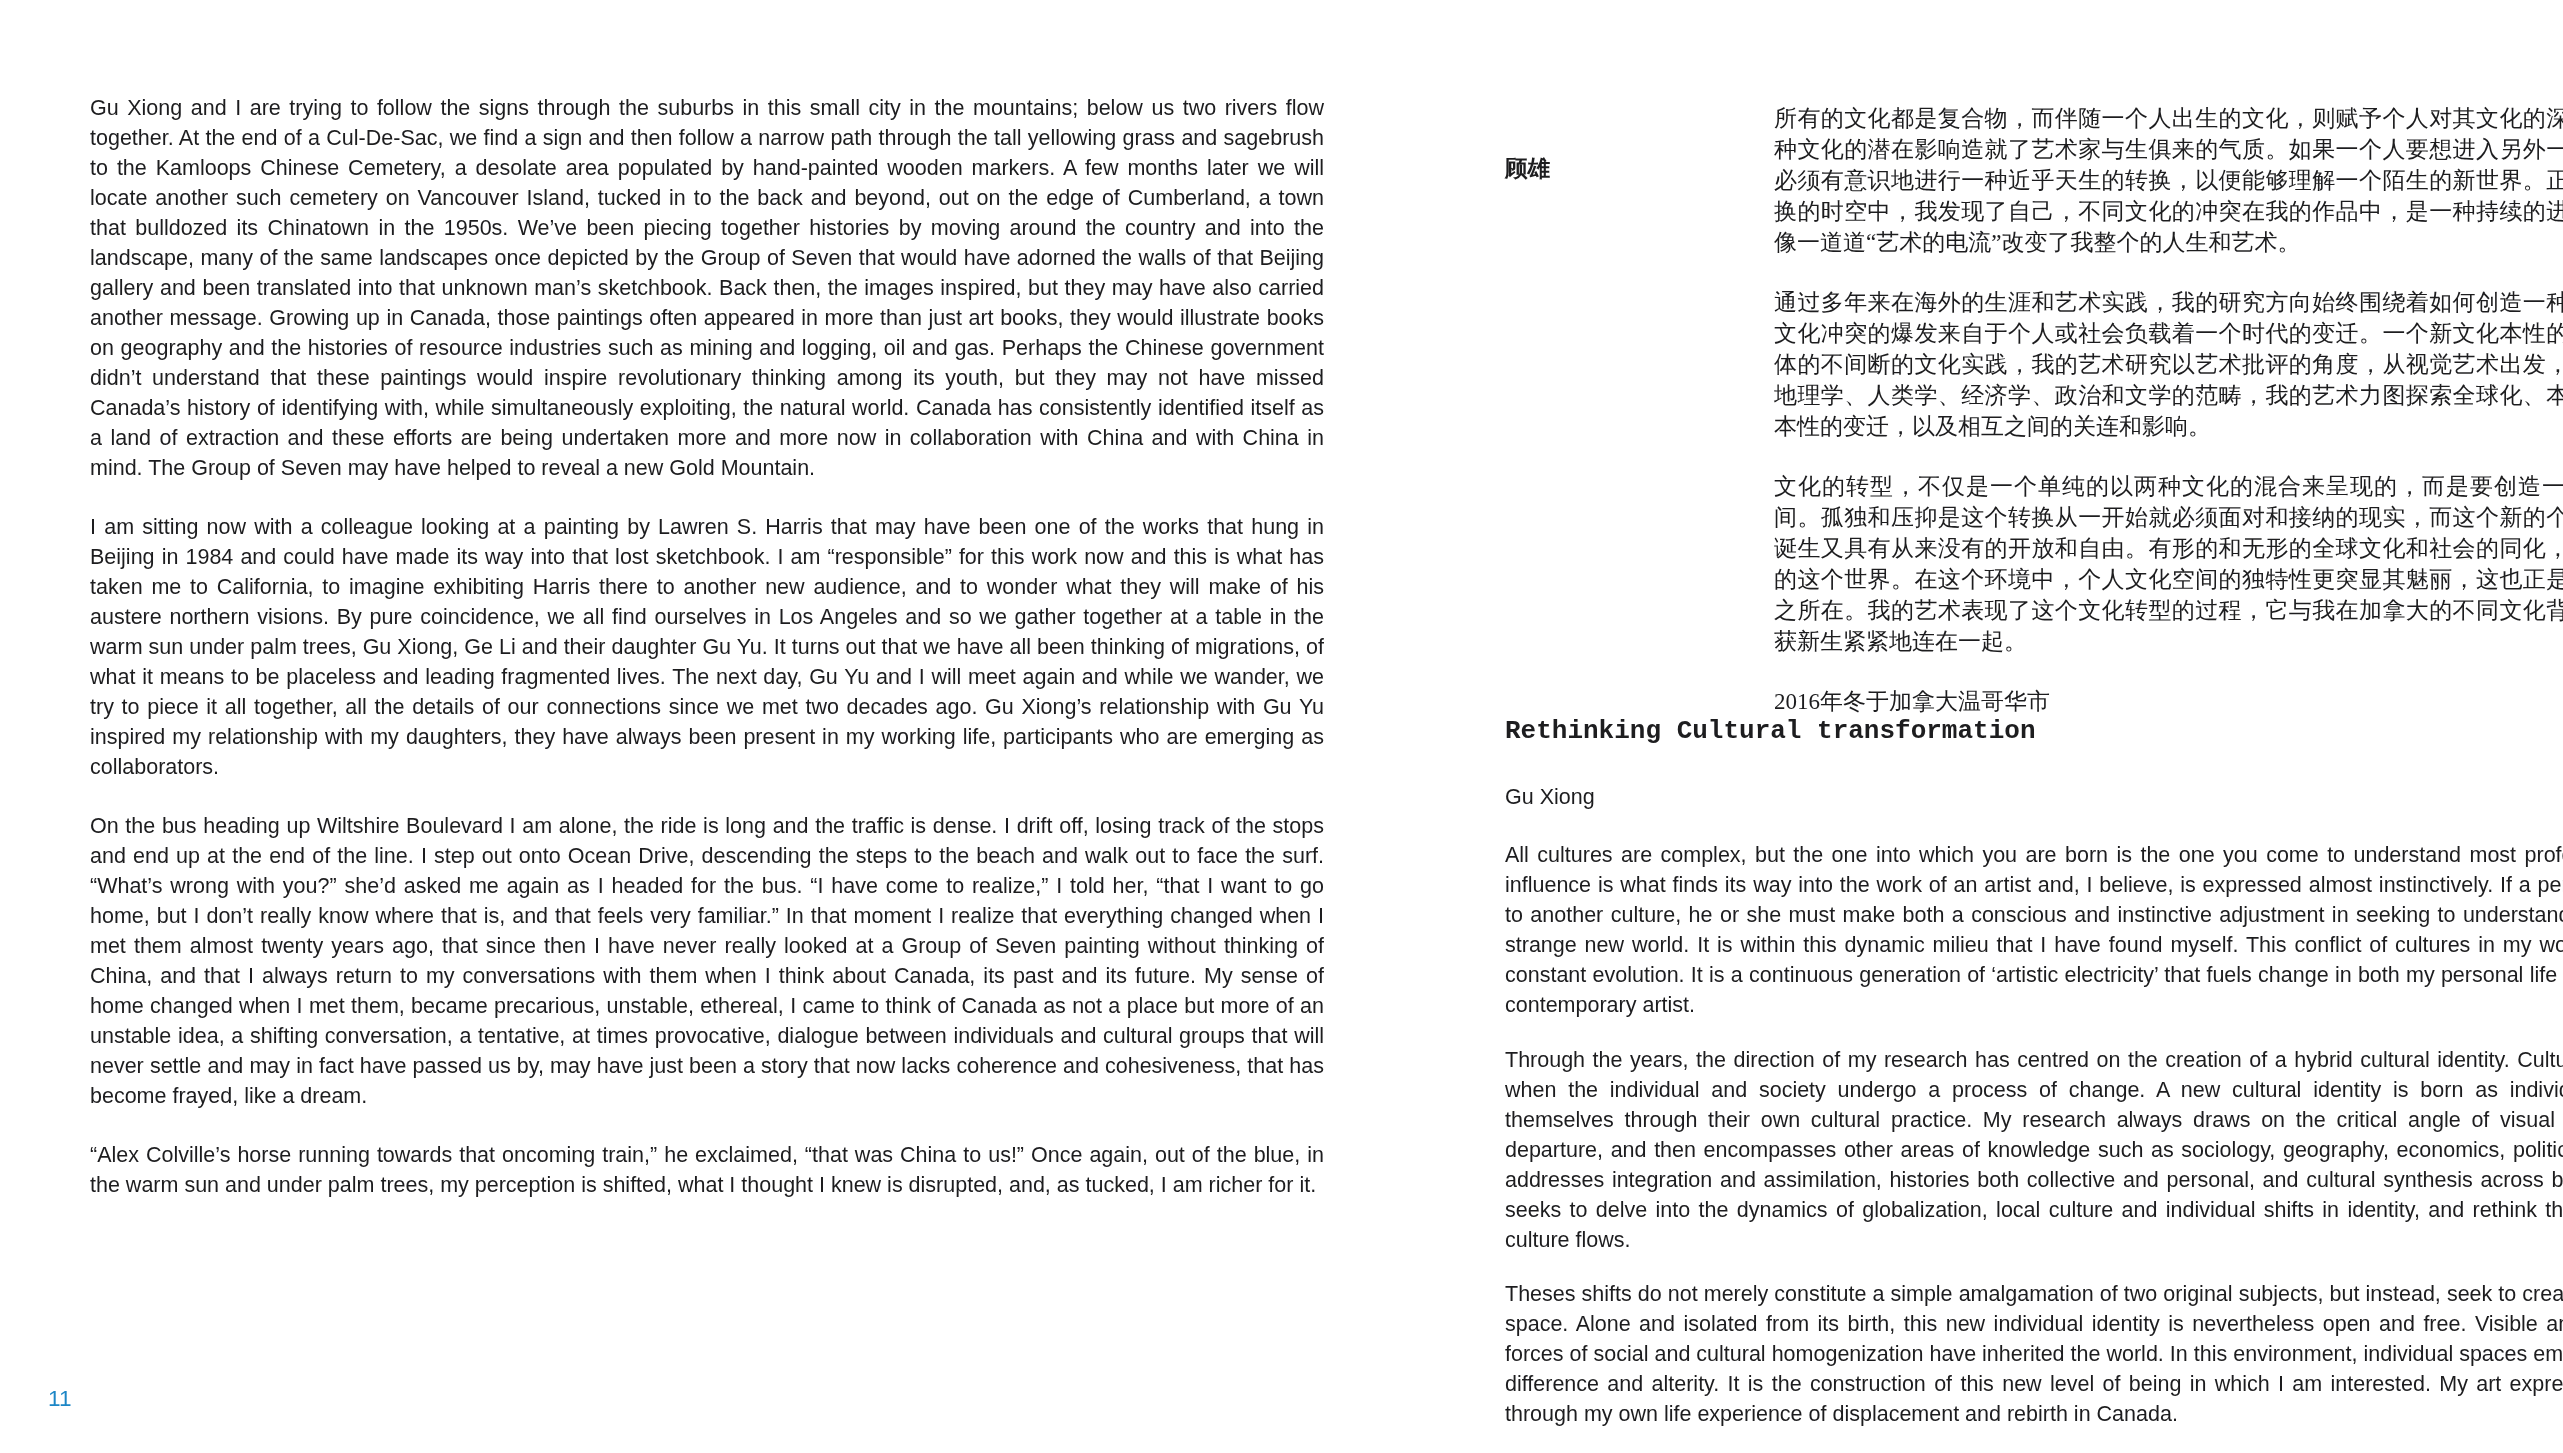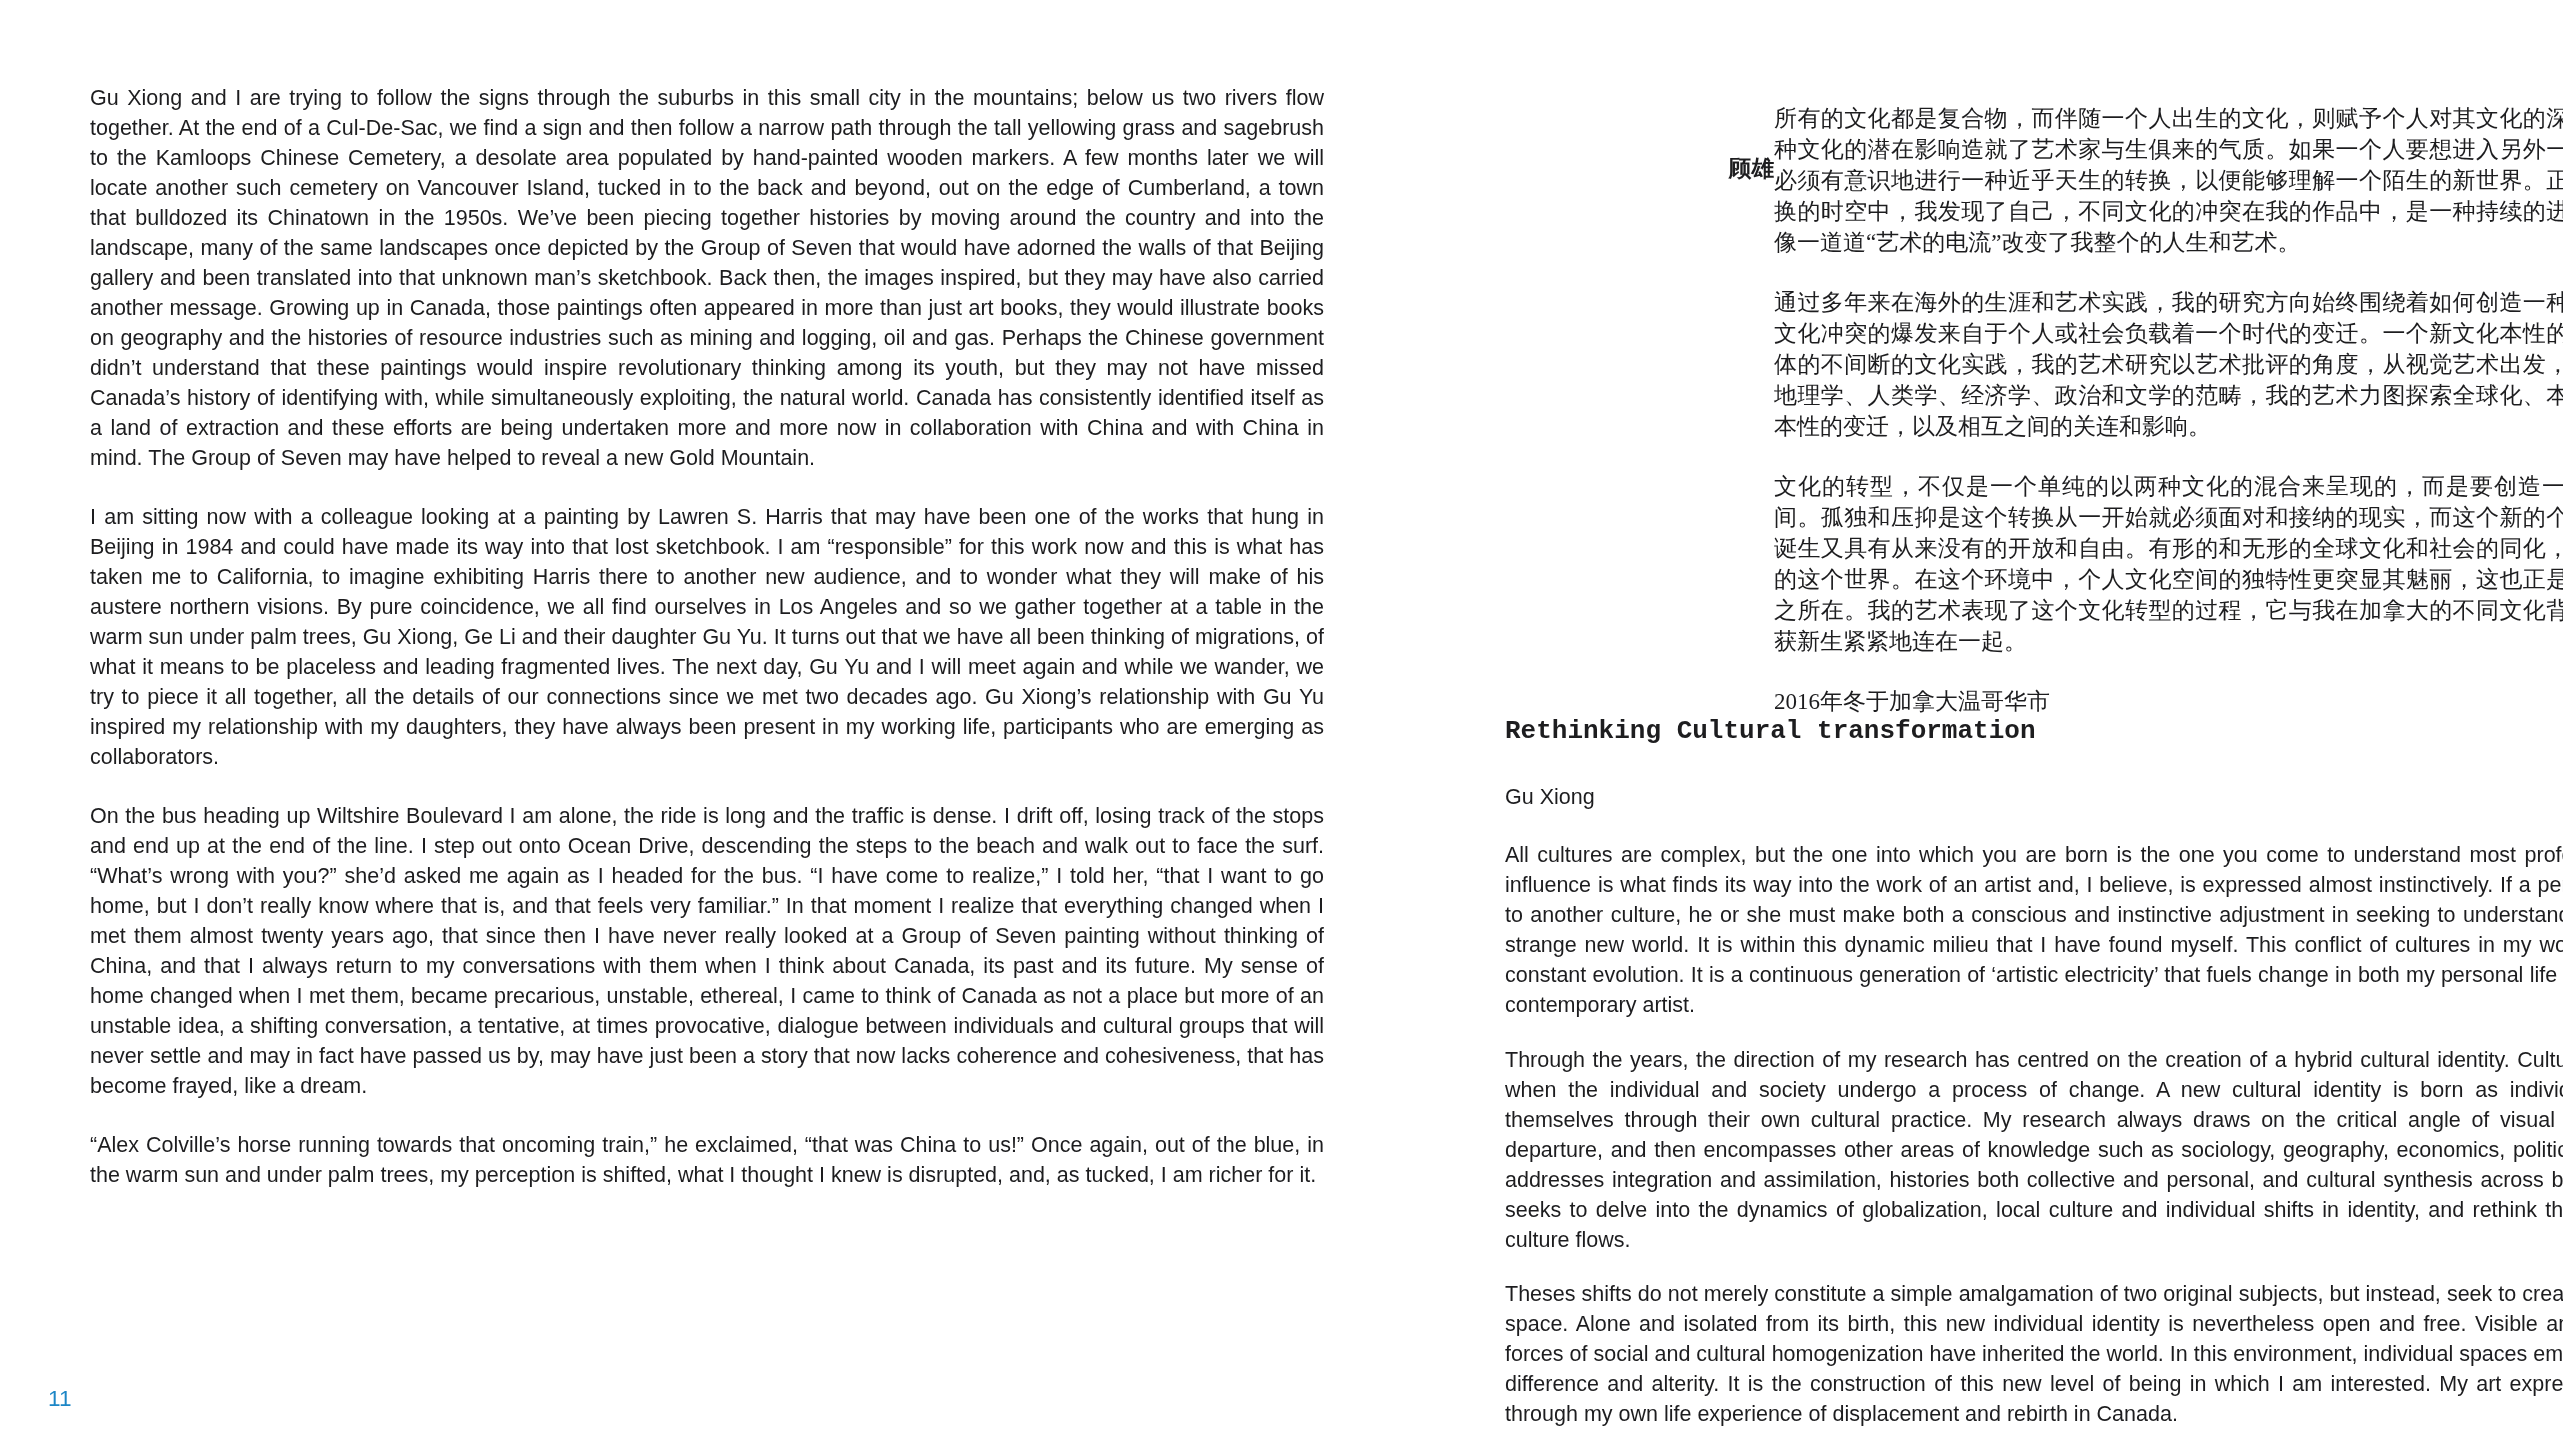--- a/index.html
+++ b/index.html
@@ -23,21 +23,21 @@
   
   .left-col {
     position: absolute;
     left: 90px;
     top: 83px;
     width: 1234px;
     font-size: 21.5px;
     line-height: 30px;
     text-align: justify;
   }
-  .left-col p { margin: 0 0 29px 0; }
+  .left-col p { margin: 10px 0 29px 0; }
   .left-col p:last-child { margin-bottom: 0; }
 
   
   .cn-row {
     position: absolute;
     left: 1505px;
     top: 103px;
     width: 1228px;
     display: flex;
   }
@@ -45,21 +45,20 @@
   .cn-title {
     font-size: 28px;
     font-weight: bold;
     line-height: 33px;
     letter-spacing: 0.5px;
   }
   .cn-author {
     font-size: 22.6px;
     font-weight: bold;
     margin-top: 50px;
-    text-align: right;
   }
   .cn-body {
     flex: 1;
     font-family: "Liberation Serif", "DejaVu Serif", serif;
     font-size: 23px;
     line-height: 31px;
     text-align: justify;
   }
   .cn-body p { margin: 0 0 29px 0; }
   .cn-body .cn-date { margin: 12.3px 0 0 0; text-align: left; }

